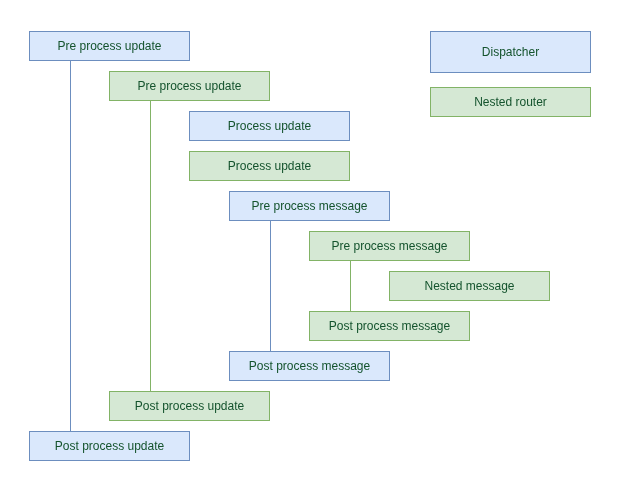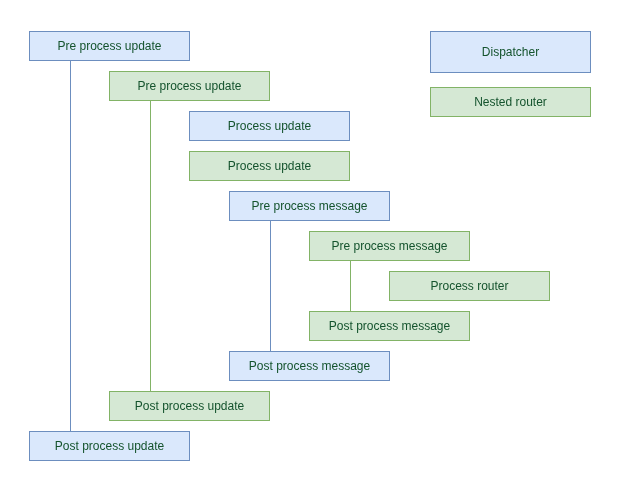--- a/index.html
+++ b/index.html
@@ -81,21 +81,21 @@
       <div class="node green" style="left: 189px; top: 151px; width: 161px; height: 30px;">
         <span class="node-label">Process update</span>
       </div>
       <div class="node blue" style="left: 229px; top: 191px; width: 161px; height: 30px;">
         <span class="node-label">Pre process message</span>
       </div>
       <div class="node green" style="left: 309px; top: 231px; width: 161px; height: 30px;">
         <span class="node-label">Pre process message</span>
       </div>
       <div class="node green" style="left: 389px; top: 271px; width: 161px; height: 30px;">
-        <span class="node-label">Process router</span>
+        <span class="node-label">Nested message</span>
       </div>
       <div class="node green" style="left: 309px; top: 311px; width: 161px; height: 30px;">
         <span class="node-label">Post process message</span>
       </div>
       <div class="node blue" style="left: 229px; top: 351px; width: 161px; height: 30px;">
         <span class="node-label">Post process message</span>
       </div>
       <div class="node green" style="left: 109px; top: 391px; width: 161px; height: 30px;">
         <span class="node-label">Post process update</span>
       </div>

